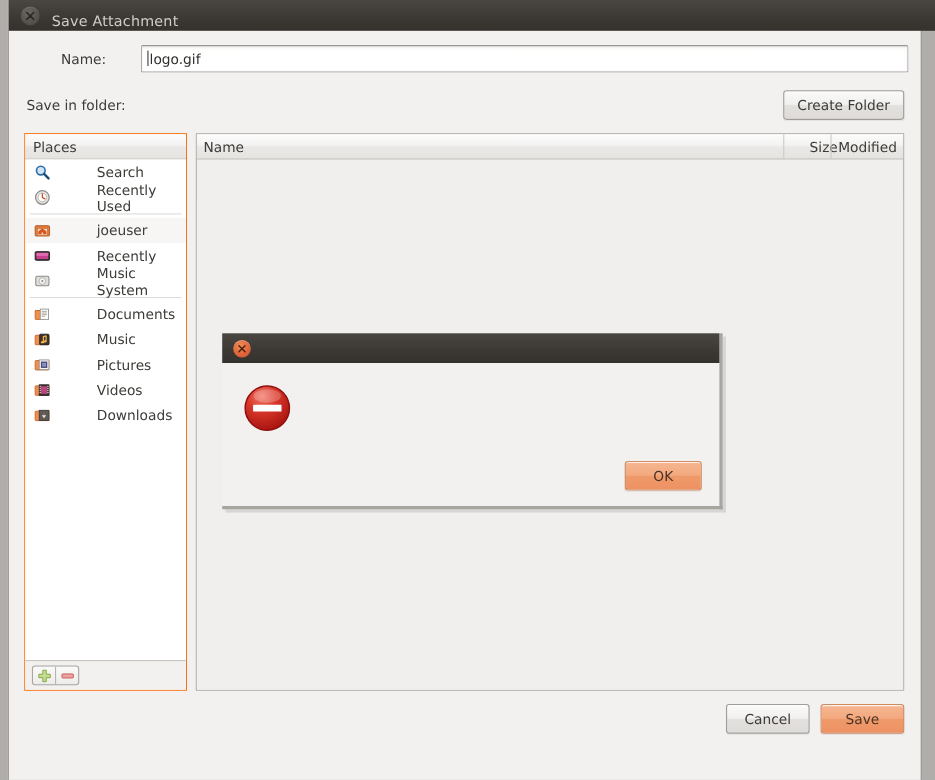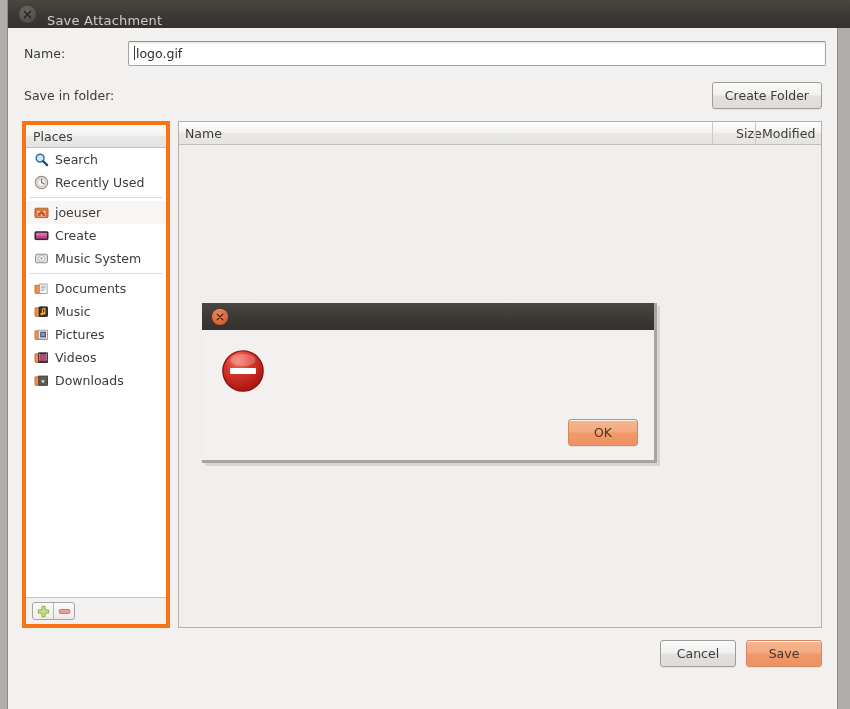--- a/index.html
+++ b/index.html
@@ -82,20 +82,21 @@
     bottom: 0;
     padding: 0;
   }
 
   
   .name-row {
     display: flex;
     align-items: center;
     padding: 10px 11px 0 8px;
     height: 30px;
+    text-align: center;
   }
   .field-label {
     width: 112px;
     flex: none;
     font-size: 12.5px;
     color: #3c3b37;
     padding-left: 8px;
     box-sizing: border-box;
   }
   .name-entry {
@@ -156,21 +157,21 @@
     display: flex;
     padding: 10px 15px 0 14px;
     height: 517px;
     box-sizing: border-box;
   }
 
   
   #places {
     width: 148px;
     flex: none;
-    border: 4px solid #f97316;
+    border: 1px solid #f97316;
     background: #ffffff;
     display: flex;
     flex-direction: column;
     box-sizing: border-box;
   }
   .places-header {
     height: 23px;
     flex: none;
     background: linear-gradient(to bottom, #fcfcfc 0%, #f2f1f0 50%, #eae8e6 51%, #e6e4e1 100%);
     border-bottom: 1px solid #c2bfbb;
@@ -188,20 +189,21 @@
     background: #ffffff;
   }
   .place-item {
     display: flex;
     align-items: center;
     height: 23px;
     padding-left: 7px;
     font-size: 12.5px;
     color: #3c3b37;
     box-sizing: border-box;
+    gap: 36px;
   }
   .place-item.selected { background: #f7f6f5; }
   .place-item .pi-icon {
     width: 16px;
     height: 16px;
     flex: none;
     margin-right: 6px;
     display: flex;
     align-items: center;
     justify-content: center;
@@ -417,21 +419,21 @@
           </div>
 
           <div class="place-item">
             <span class="pi-icon">
               <svg width="15" height="15" viewBox="0 0 16 16" aria-hidden="true">
                 <rect x="1" y="4" width="14" height="8.4" rx="1" fill="#3a3336" stroke="#241f21" stroke-width="0.9"></rect>
                 <rect x="2.3" y="5.2" width="11.4" height="6" fill="#c7418f"></rect>
                 <rect x="2.3" y="5.2" width="11.4" height="3" fill="#e06bb0"></rect>
               </svg>
             </span>
-            <span>Create</span>
+            <span>Recently</span>
           </div>
 
           <div class="place-item">
             <span class="pi-icon">
               <svg width="15" height="15" viewBox="0 0 16 16" aria-hidden="true">
                 <rect x="1.6" y="3.4" width="12.8" height="9.2" rx="1.6" fill="#dfdedb" stroke="#8d8a86" stroke-width="1"></rect>
                 <circle cx="8" cy="8" r="3.2" fill="#f4f3f1" stroke="#a9a6a2" stroke-width="0.7"></circle>
                 <circle cx="8" cy="8" r="1" fill="#8d8a86"></circle>
               </svg>
             </span>

